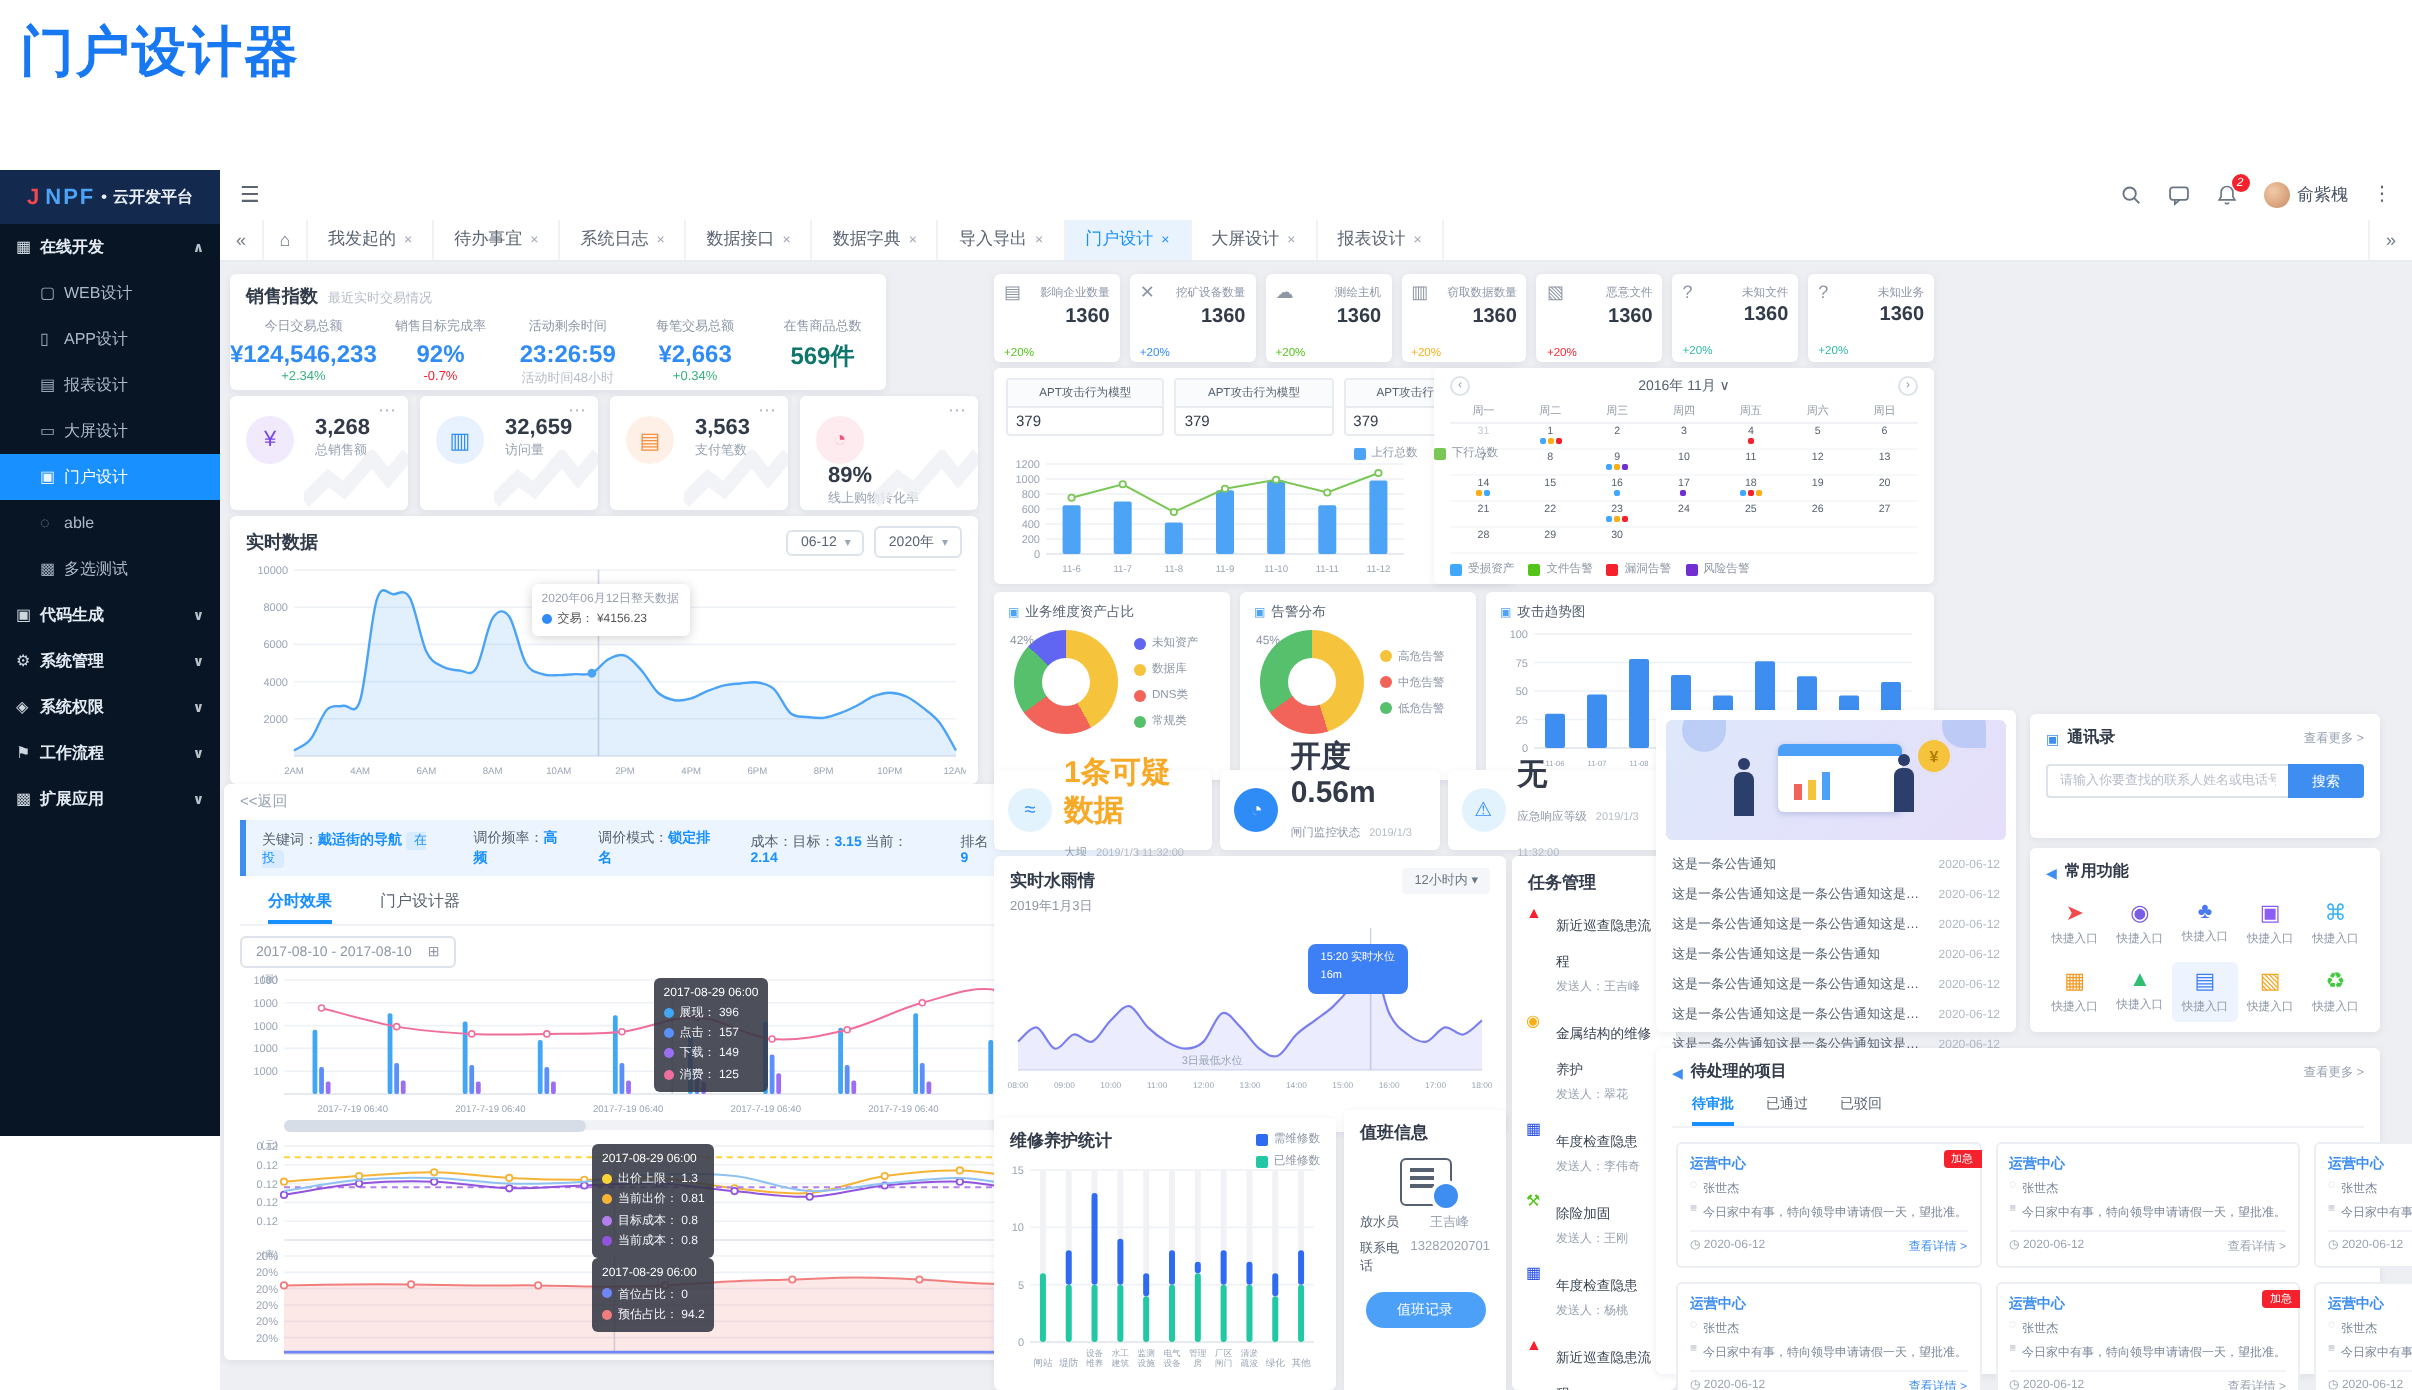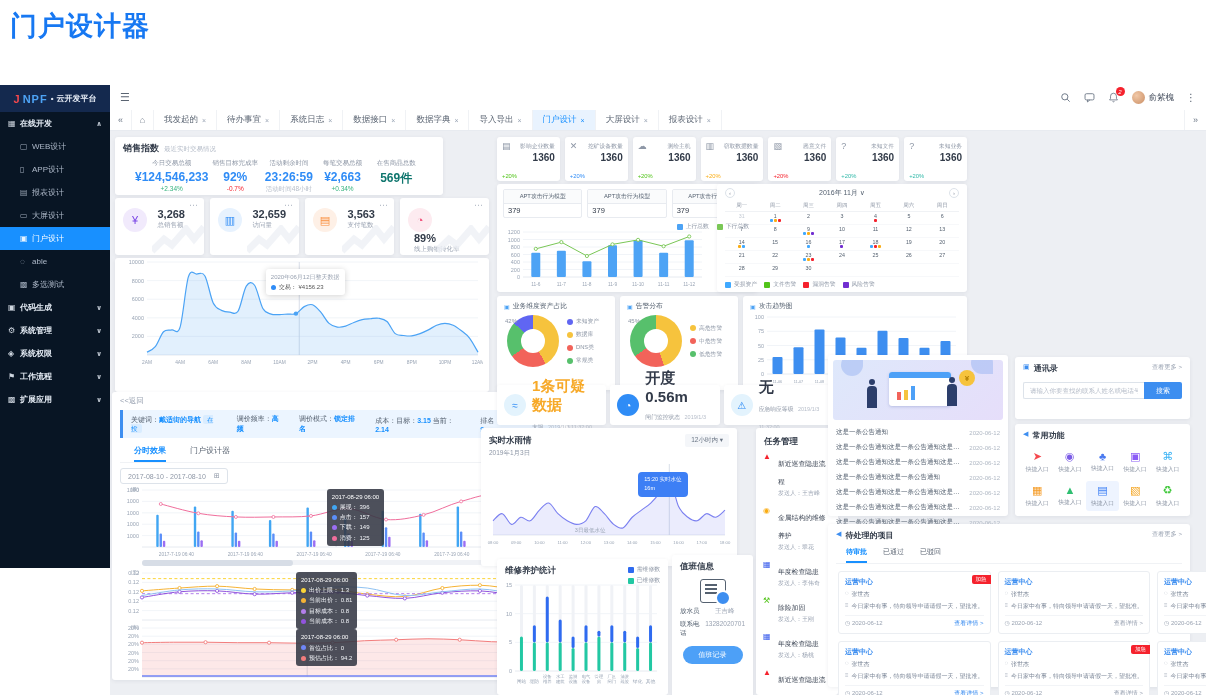--- a/index.html
+++ b/index.html
@@ -49,21 +49,21 @@
 .tt-dark{background:rgba(52,56,68,.88);color:#f2f4f8}
 .tt-dark .tt-title{color:#fff}
 .tt-light{background:#fff;box-shadow:0 1px 6px rgba(0,0,0,.18);color:#555}
 .tt-light .tt-title{color:#98a1b0}
 .tt-blue{background:#3d7ff5;color:#fff;border-radius:4px;text-align:left;font-size:5.5px;padding:3px 6px}
 .tt-row i{display:inline-block;width:5px;height:5px;border-radius:50%;margin-right:3px;vertical-align:middle}
 
 .ph{display:flex;align-items:baseline;gap:5px;padding:5px 8px 2px}
 .ph b{font-size:9px;color:#323b49}
 .ph .sub{font-size:6.5px;color:#b6bdc9}
-.sstats{display:flex;padding:2px 20px}
+.sstats{display:flex;padding:2px 0}
 .sstat{flex:1;text-align:center}
 .sstat .sl{font-size:6.5px;color:#8e97a6}
 .sstat .sv{font-size:12px;font-weight:bold;margin:2px 0 1px}
 .sstat .sd{font-size:6.5px}
 .krow{position:absolute;display:flex;gap:6px}
 .kcard{flex:1;background:#fff;border-radius:3px;box-shadow:0 1px 4px rgba(15,34,58,.07);position:relative;padding:10px 8px 8px;overflow:hidden}
 .kdots{position:absolute;right:6px;top:2px;color:#b6bdc9;font-size:9px;cursor:pointer}
 .kic{display:inline-flex;width:24px;height:24px;border-radius:50%;align-items:center;justify-content:center;font-size:11px;vertical-align:top}
 .kt{display:inline-block;margin-left:6px}
 .kt b{display:block;font-size:11px;color:#323b49}
@@ -141,21 +141,21 @@
 .duty-row{display:flex;gap:5px;font-size:6.5px;padding:2px 8px}
 .duty-row .dl{color:#556170;width:30px}
 .duty-row .dv{color:#9aa3b2}
 .dbtn{display:block;margin:6px auto 0;background:#4da0f7;color:#fff;border:none;border-radius:9px;font-size:7px;padding:4px 16px;cursor:pointer}
 
 .task{display:flex;gap:5px;padding:4px 7px;align-items:flex-start;cursor:pointer}
 .task .tic{font-size:8px;width:10px;flex:none}
 .task .ttl{font-size:6.8px;color:#3c4554}
 .task .tse{font-size:6px;color:#9aa3b2;margin-top:1px}
 
-.hhead{display:flex;align-items:flex-start;gap:4px;padding:6px 8px 4px}
+.hhead{display:flex;align-items:flex-end;gap:4px;padding:6px 8px 4px}
 .hhead .horn{color:#3d8ef0;font-size:7px}
 .hhead b{font-size:8px;color:#323b49;flex:1}
 .more{font-size:6.2px;color:#9aa3b2;cursor:pointer}
 .nrow{display:flex;align-items:center;gap:6px;padding:3px 8px;cursor:pointer}
 .nrow .nt{flex:1;font-size:6.5px;color:#556170;white-space:nowrap;overflow:hidden;text-overflow:ellipsis}
 .nrow .nd{font-size:6px;color:#b0b8c4}
 .illus{height:60px;margin:5px;border-radius:3px;background:linear-gradient(135deg,#dee8fb,#e6defa);position:relative;overflow:hidden}
 .il-screen{position:absolute;left:56px;top:12px;width:62px;height:34px;background:#fff;border-radius:3px;box-shadow:0 1px 3px rgba(60,80,160,.25)}
 .il-screen::before{content:"";position:absolute;left:0;top:0;right:0;height:6px;background:#4da0f7;border-radius:3px 3px 0 0}
 .il-bars{position:absolute;left:64px;top:24px;display:flex;gap:3px;align-items:flex-end;height:16px}
@@ -440,20 +440,26 @@
           <span class="kdots" title="⋯">⋯</span>
           <span class="kic" style="background-color: rgb(253, 235, 240); color: rgb(242, 85, 126);">◔</span>
           <span class="kt"><b>89%</b><i>线上购物转化率</i></span>
           <svg class="kzig" width="52" height="30" viewBox="0 0 52 30">
             <path d="M0 26 L12 14 L20 20 L34 4 L42 14 L52 2" fill="none" stroke="#eef1f6" stroke-width="7"></path>
           </svg>
         </div>
       </div>
 
     <div class="panel" style="left:5px;top:127px;width:374px;height:134px">
+      <div class="ph" style="align-items:center">
+        <b>实时数据</b>
+        <span style="flex:1"></span>
+        <span class="selchip">06-12</span>
+        <span class="selchip">2020年</span>
+      </div>
       <div class="chart" style="width:362px;height:108px;margin:0 6px">
           <svg width="362" height="108">
             <line x1="26" y1="78.4" x2="357" y2="78.4" stroke="#eef1f6" stroke-width="0.8"></line>
             <text x="23" y="80.4" text-anchor="end" font-size="5.5" fill="#9aa5b5">2000</text>
             <line x1="26" y1="59.8" x2="357" y2="59.8" stroke="#eef1f6" stroke-width="0.8"></line>
             <text x="23" y="61.8" text-anchor="end" font-size="5.5" fill="#9aa5b5">4000</text>
             <line x1="26" y1="41.2" x2="357" y2="41.2" stroke="#eef1f6" stroke-width="0.8"></line>
             <text x="23" y="43.2" text-anchor="end" font-size="5.5" fill="#9aa5b5">6000</text>
             <line x1="26" y1="22.599999999999994" x2="357" y2="22.599999999999994" stroke="#eef1f6" stroke-width="0.8"></line>
             <text x="23" y="24.599999999999994" text-anchor="end" font-size="5.5" fill="#9aa5b5">8000</text>
@@ -1142,21 +1148,21 @@
         <div class="wstat">
           <span class="wic" style="background-color: rgb(227, 243, 253); color: rgb(47, 140, 246);">⚠</span>
           <span class="wcol">
             <b style="color: rgb(51, 59, 74);">无</b>
             <span class="wl">应急响应等级</span>
             <span class="wt">2019/1/3 11:32:00</span>
           </span>
         </div>
       </div>
 
-    <div class="panel z2" style="left:371px;top:297px;width:256px;height:138px">
+    <div class="panel z2" style="left:387px;top:297px;width:256px;height:138px">
       <div class="whead">
           <b>实时水雨情</b>
           <span class="rangechip">12小时内 ▾</span>
         </div>
       <div class="wdate">2019年1月3日</div>
       <div class="chart" style="width:244px;height:86px;margin:0 6px">
         <span class="lownote">3日最低水位</span>
       <svg width="244" height="86">
             <line x1="6" y1="75" x2="238" y2="75" stroke="#dfe4ec" stroke-width="0.8"></line>
             <text x="6" y="84" text-anchor="middle" font-size="4.2" fill="#9aa5b5">08:00</text>

